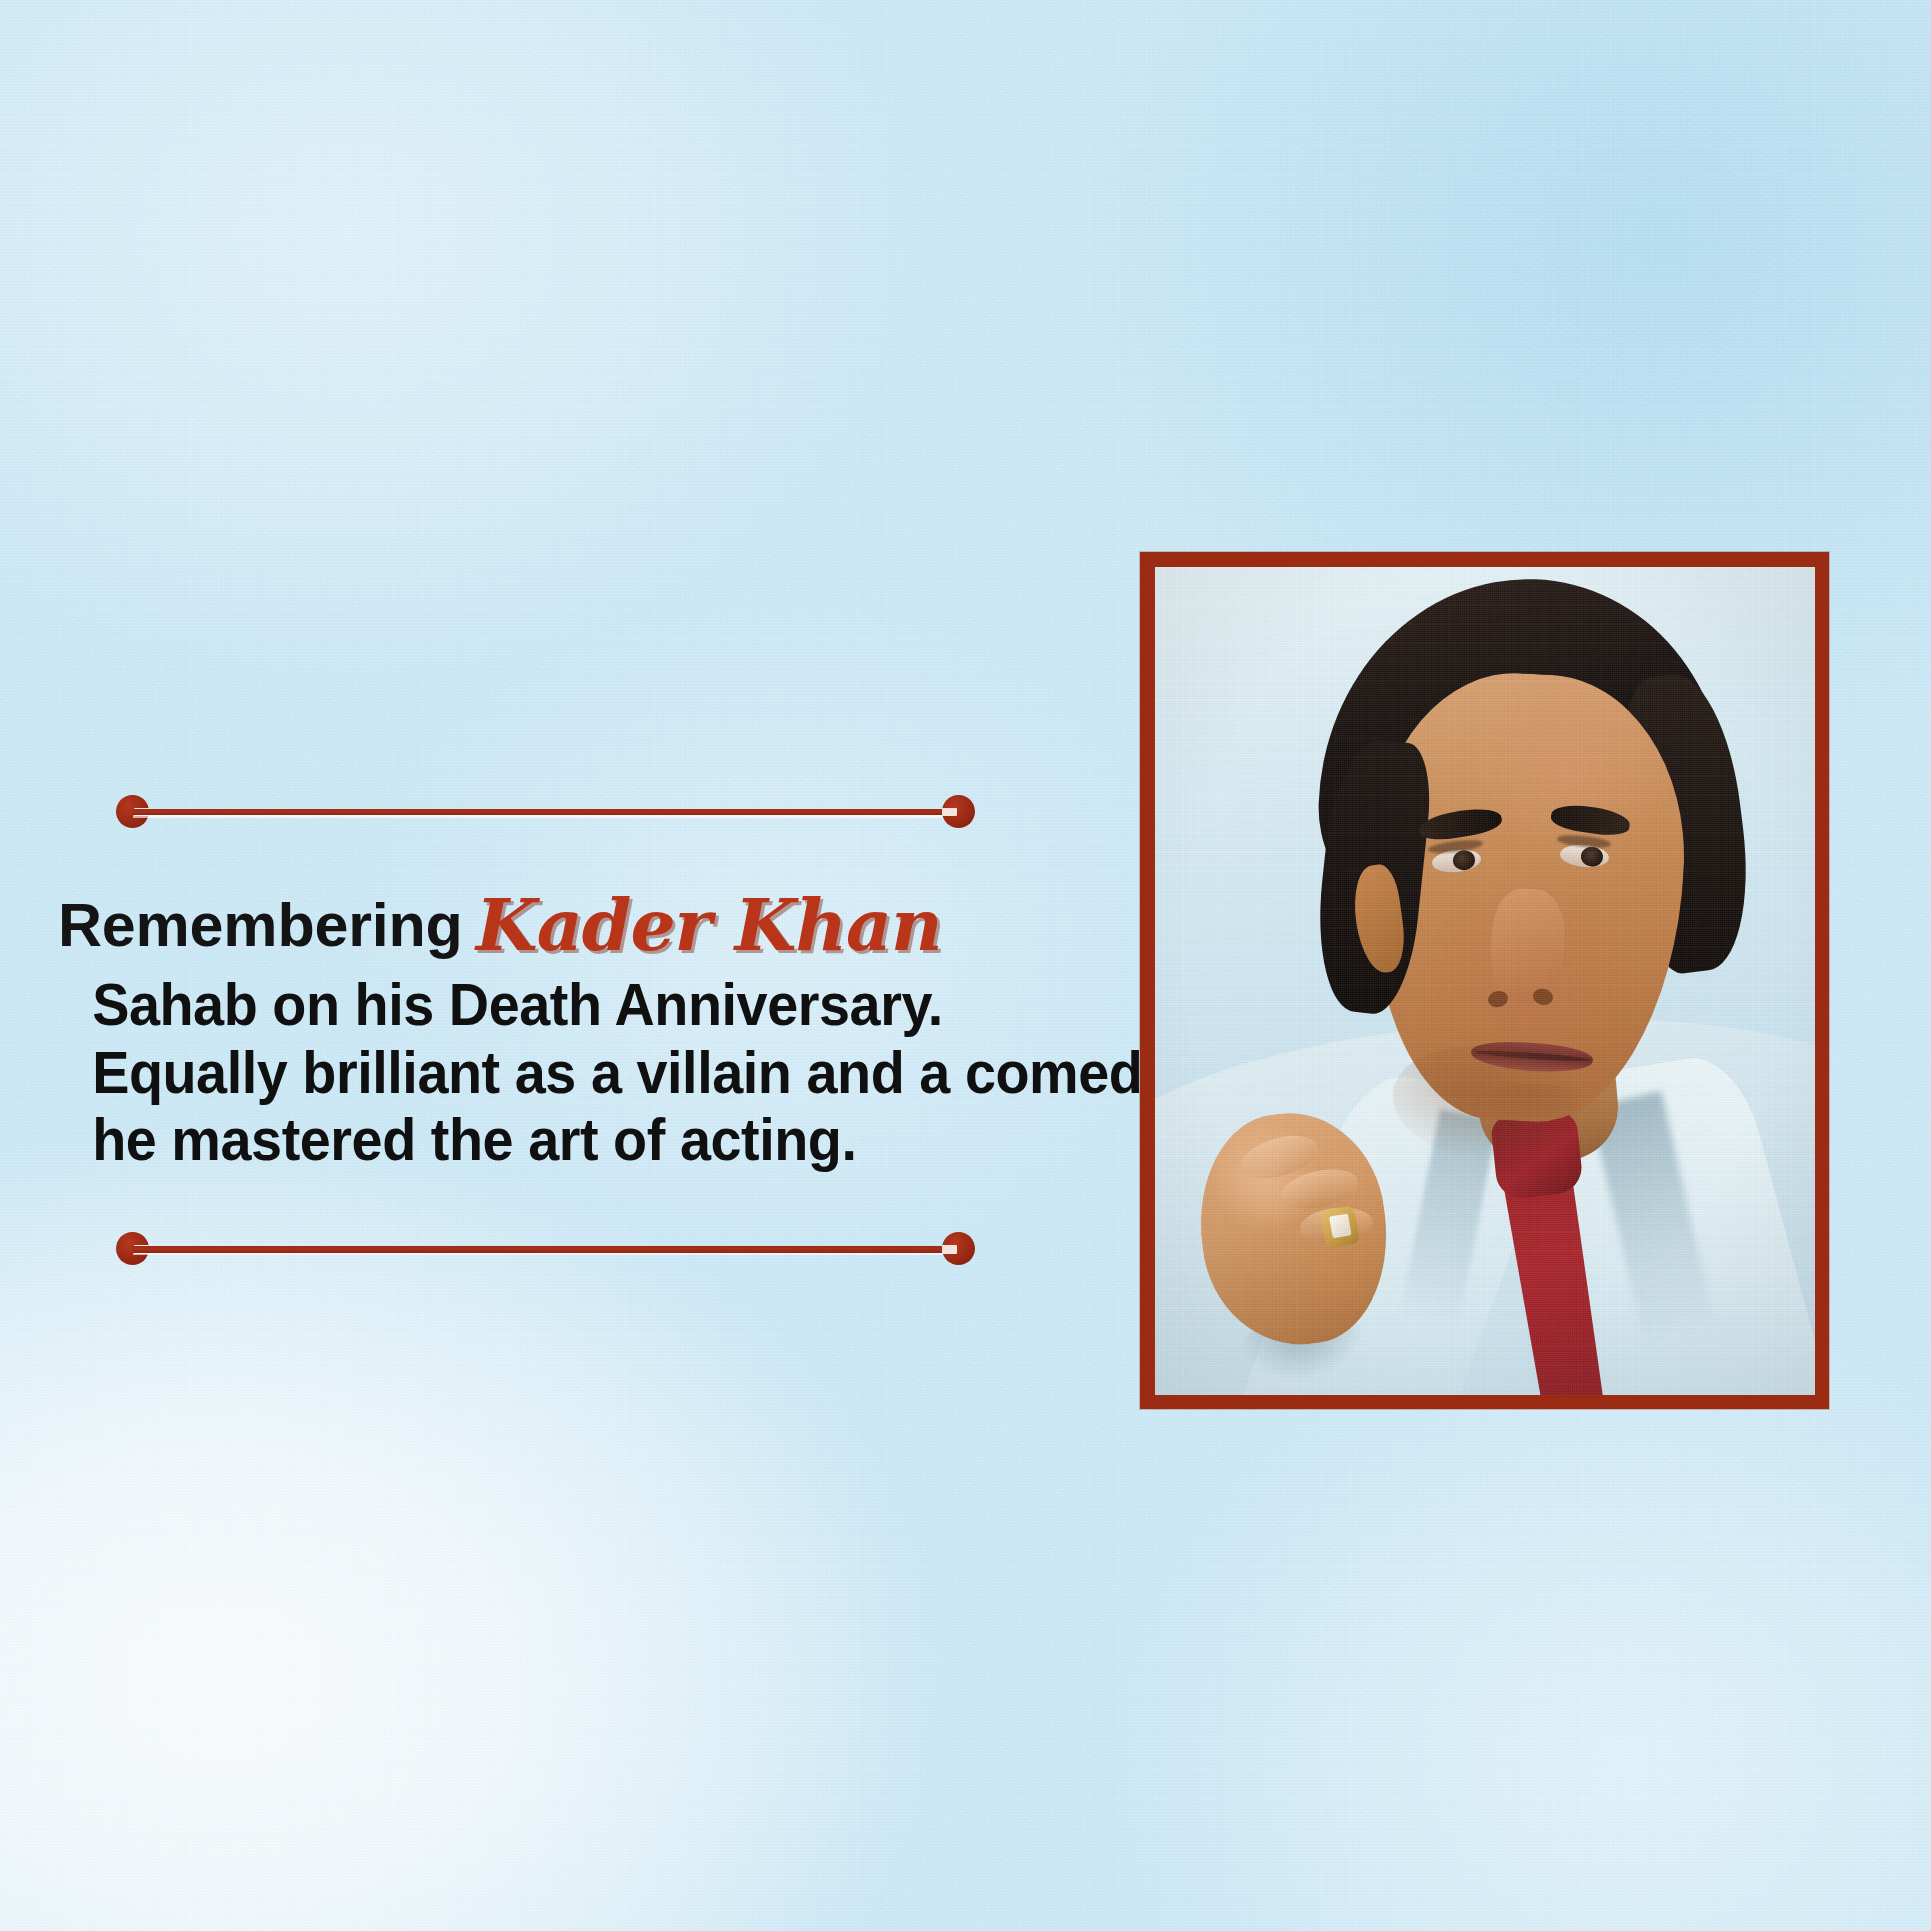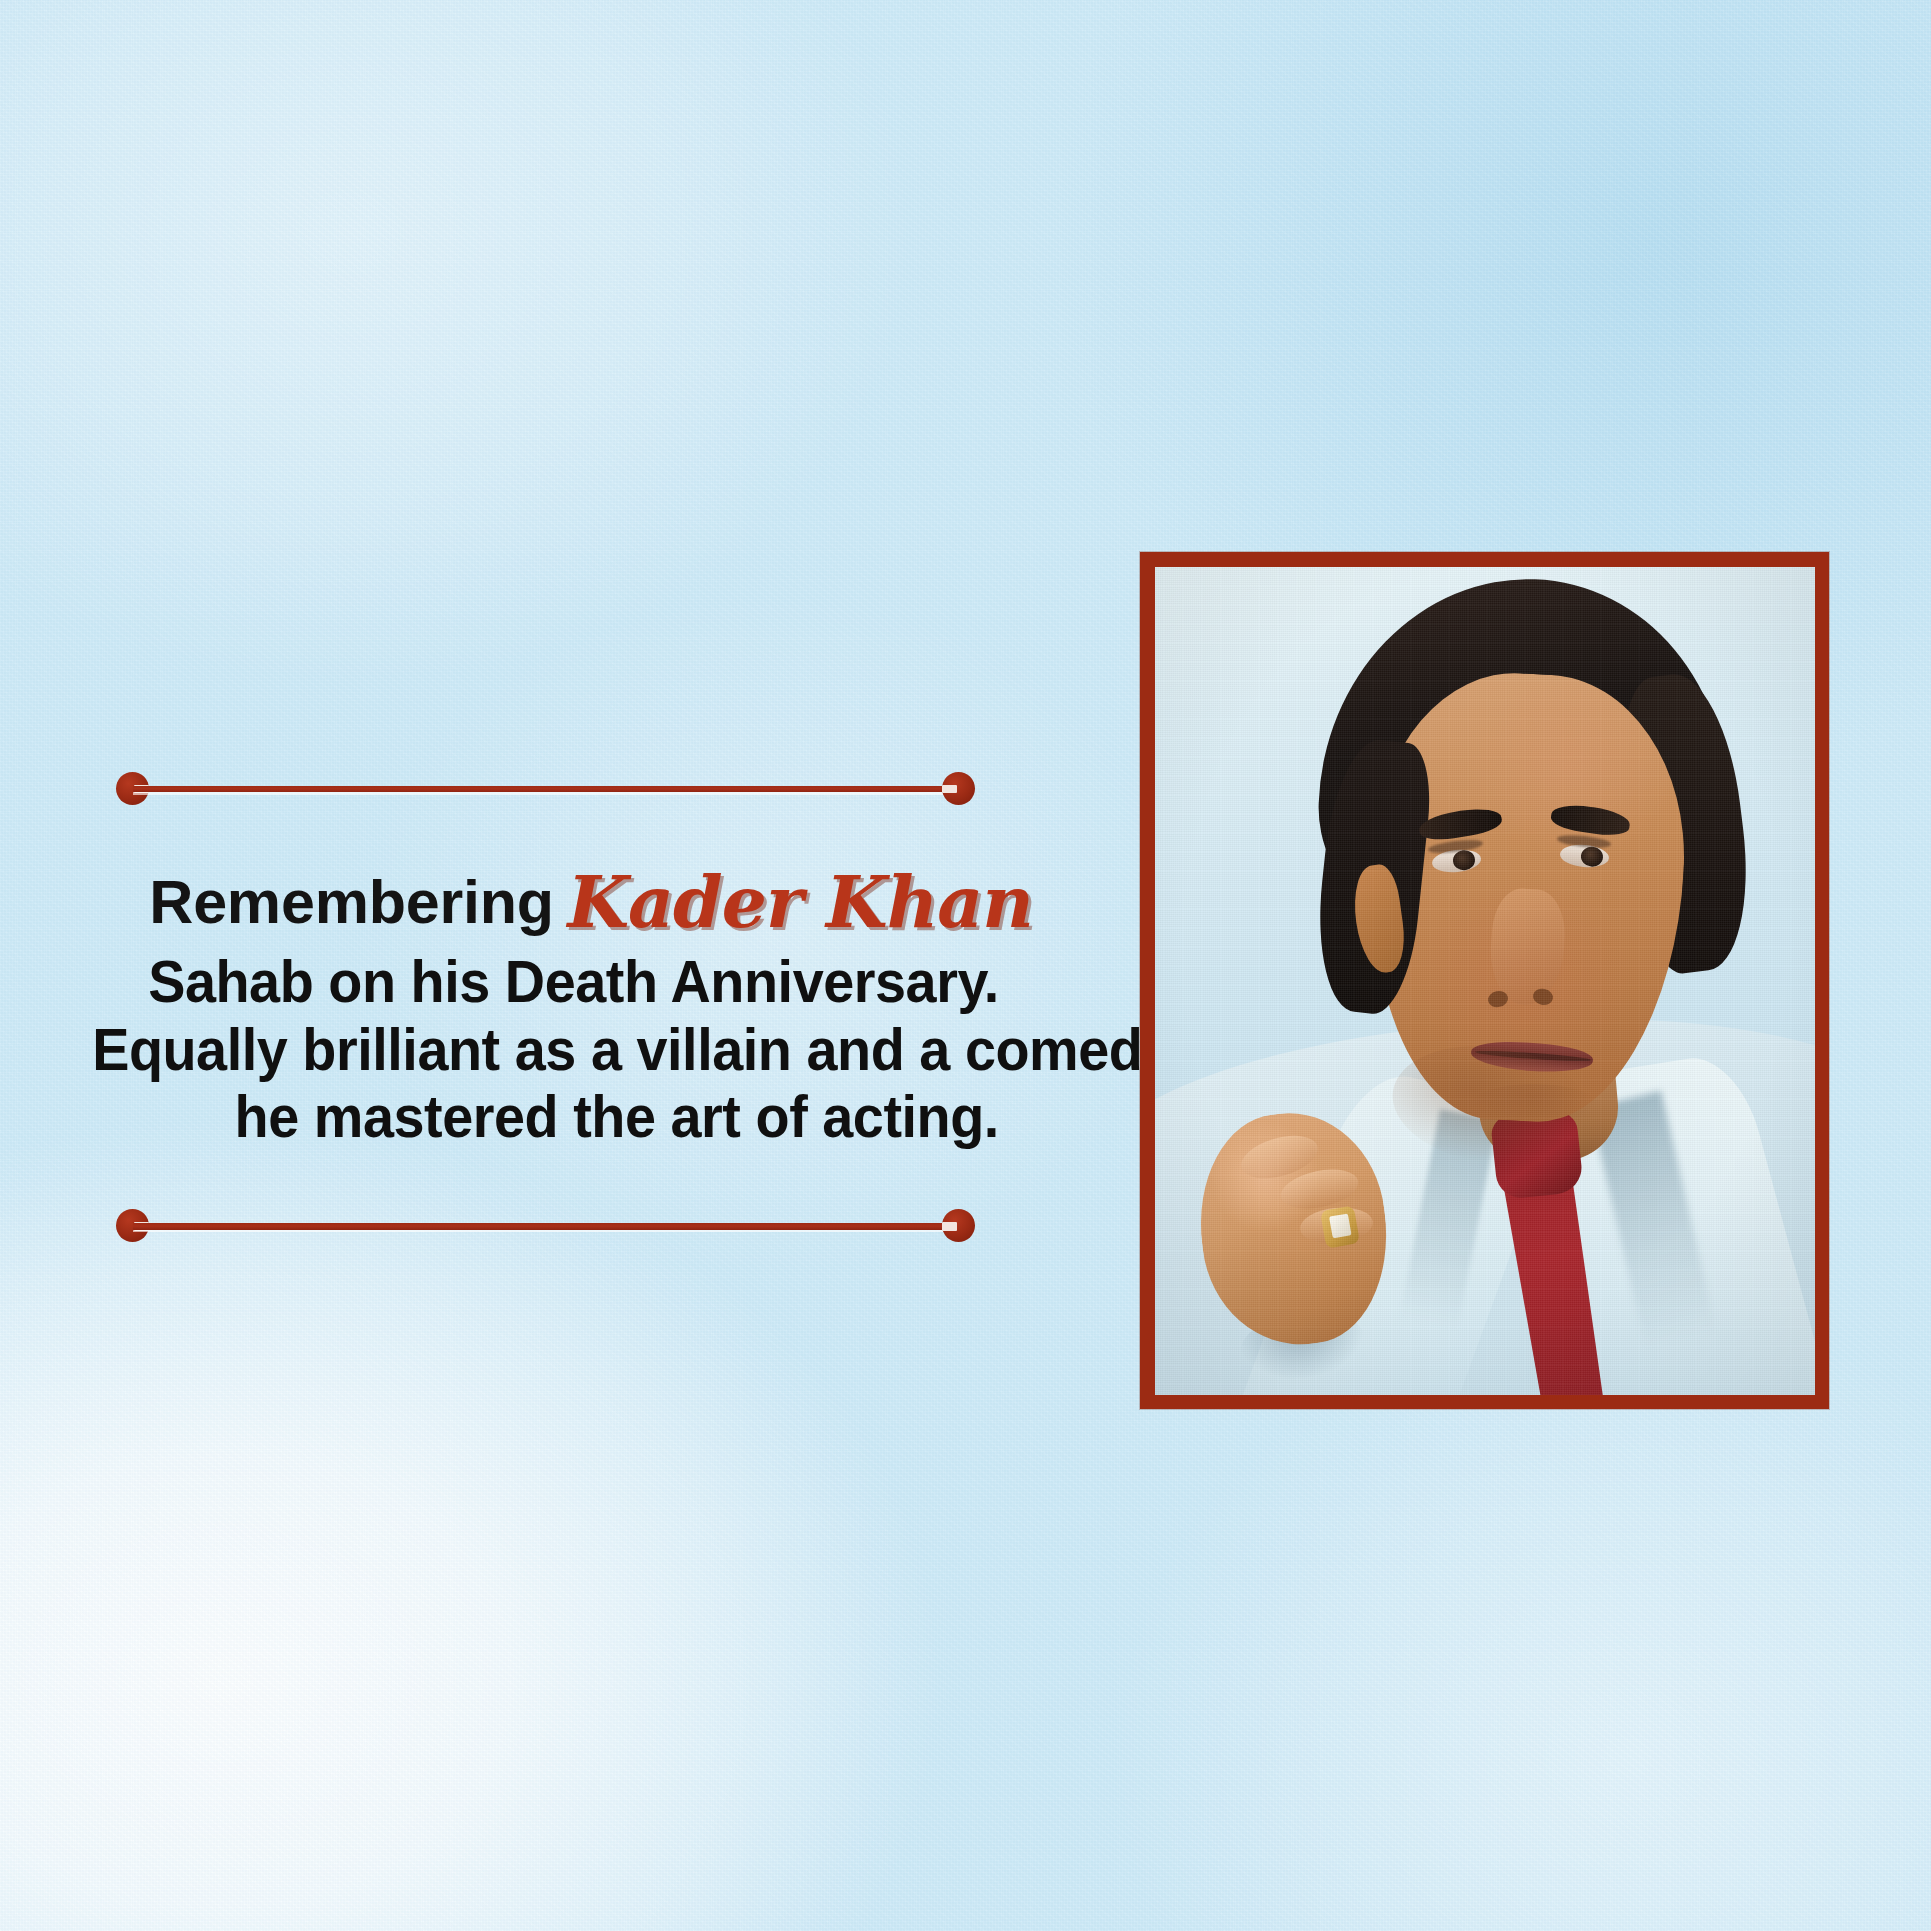--- a/index.html
+++ b/index.html
@@ -77,23 +77,23 @@
         rgba(255,255,255,.10) 0px, rgba(255,255,255,.10) 1px,
         rgba(120,170,200,.045) 1px, rgba(120,170,200,.045) 2.9px),
       repeating-linear-gradient(37deg,
         rgba(255,255,255,.07) 0px, rgba(255,255,255,.07) 1.9px,
         rgba(130,175,205,.035) 1.9px, rgba(130,175,205,.035) 5.8px);
   }
 
   
   #message-block {
     position:absolute;
-    left:58px; top:772px;
+    left:58px; top:795px;
     width:975px;
-    text-align:right;
+    text-align:left;
   }
 
   
   .divider {
     position:relative;
     height:33px;
     width:859px;
     margin:0 auto;
   }
   .divider .bar {

